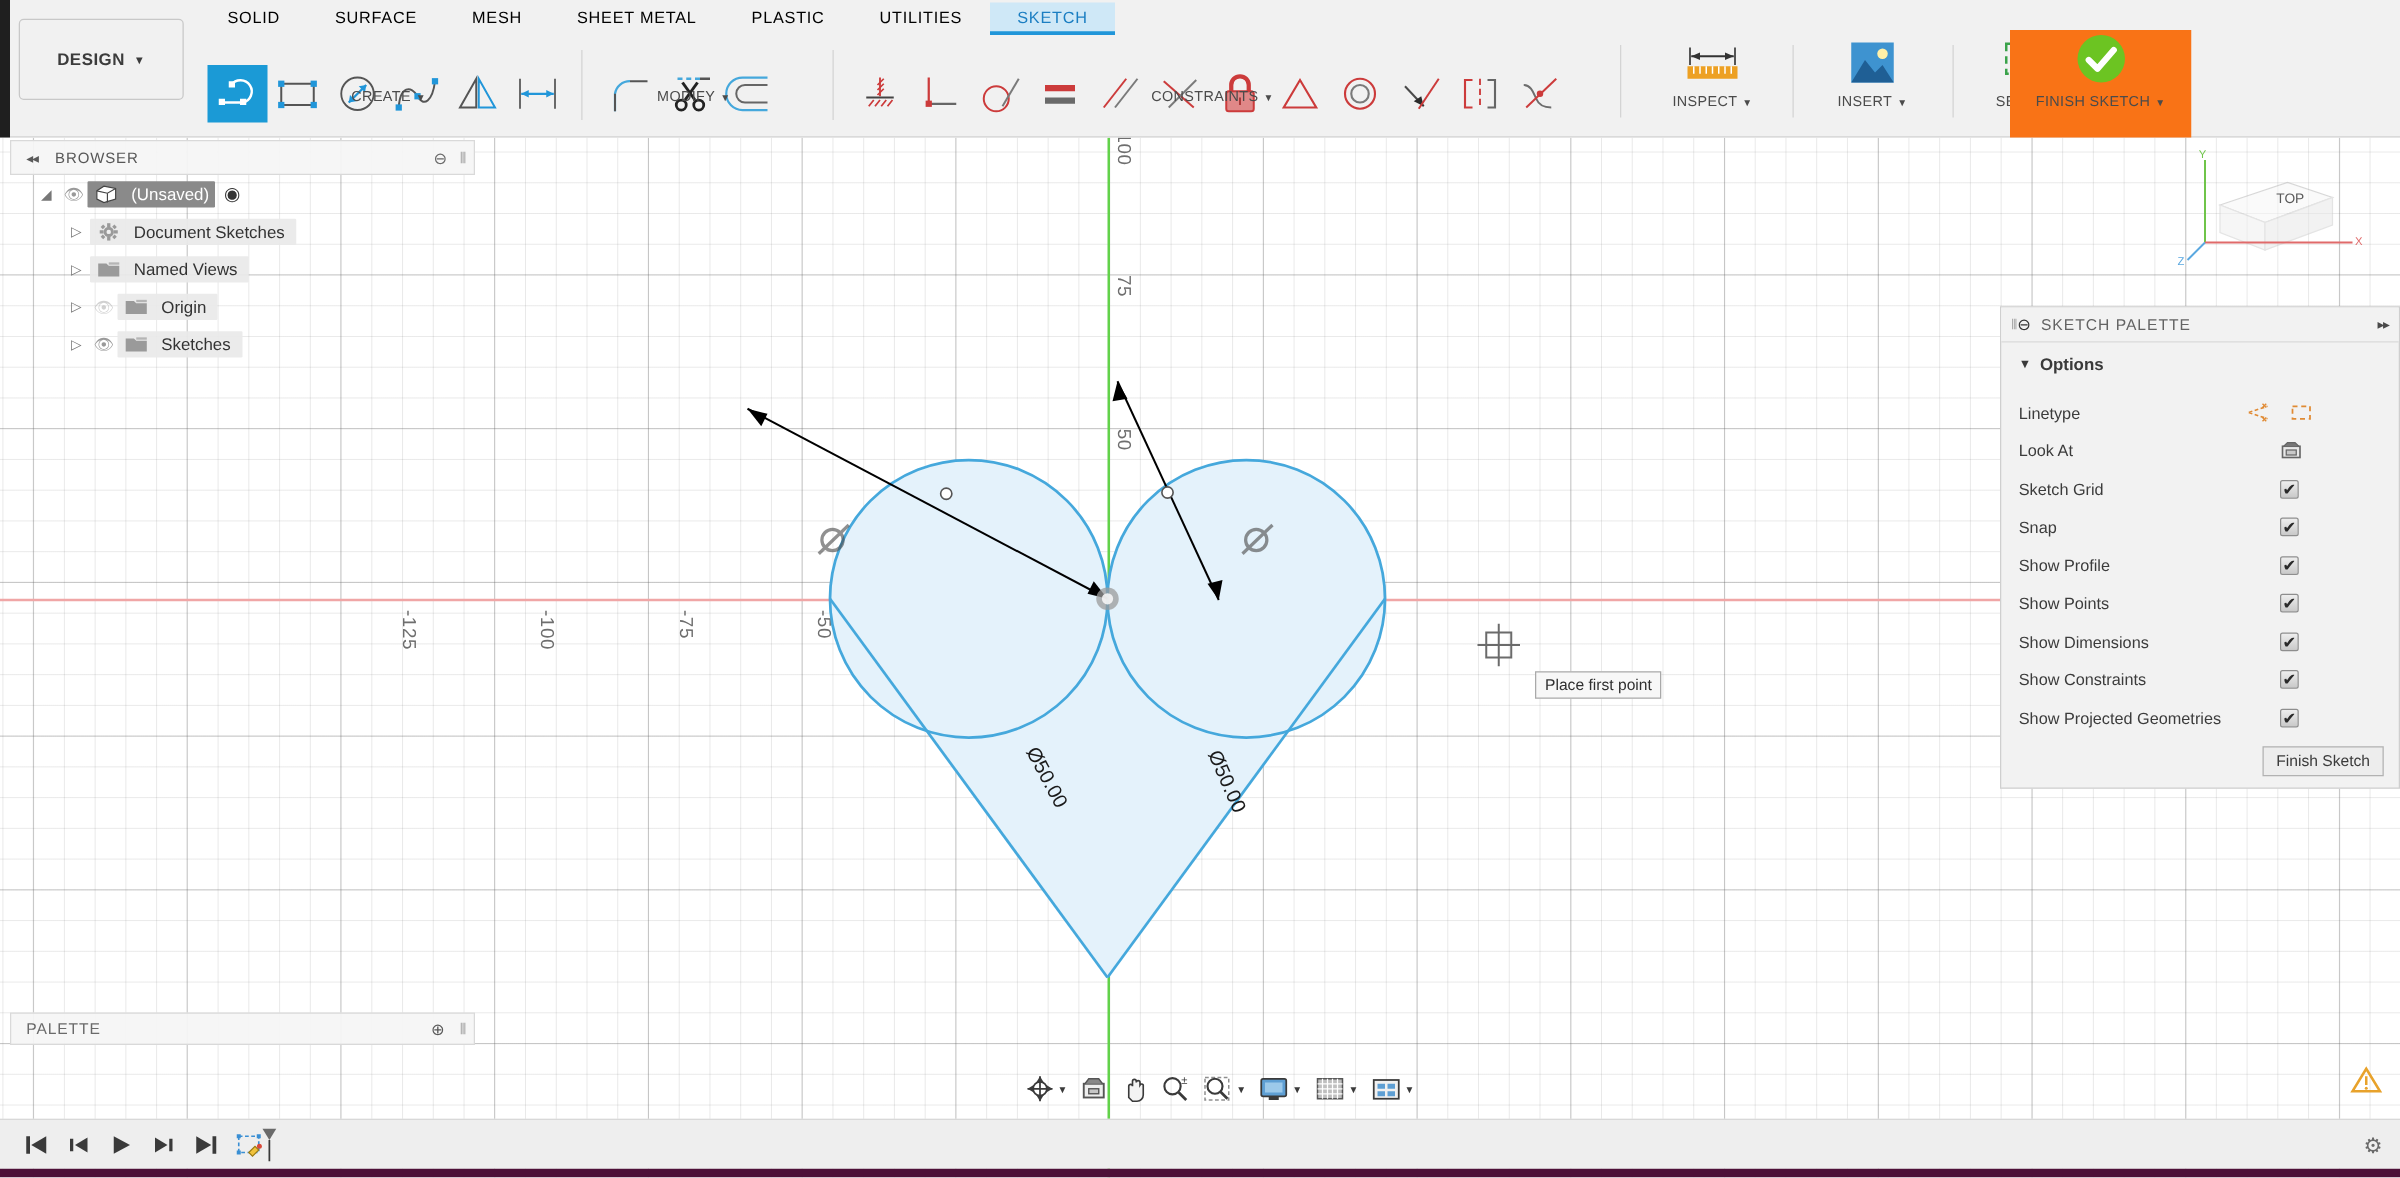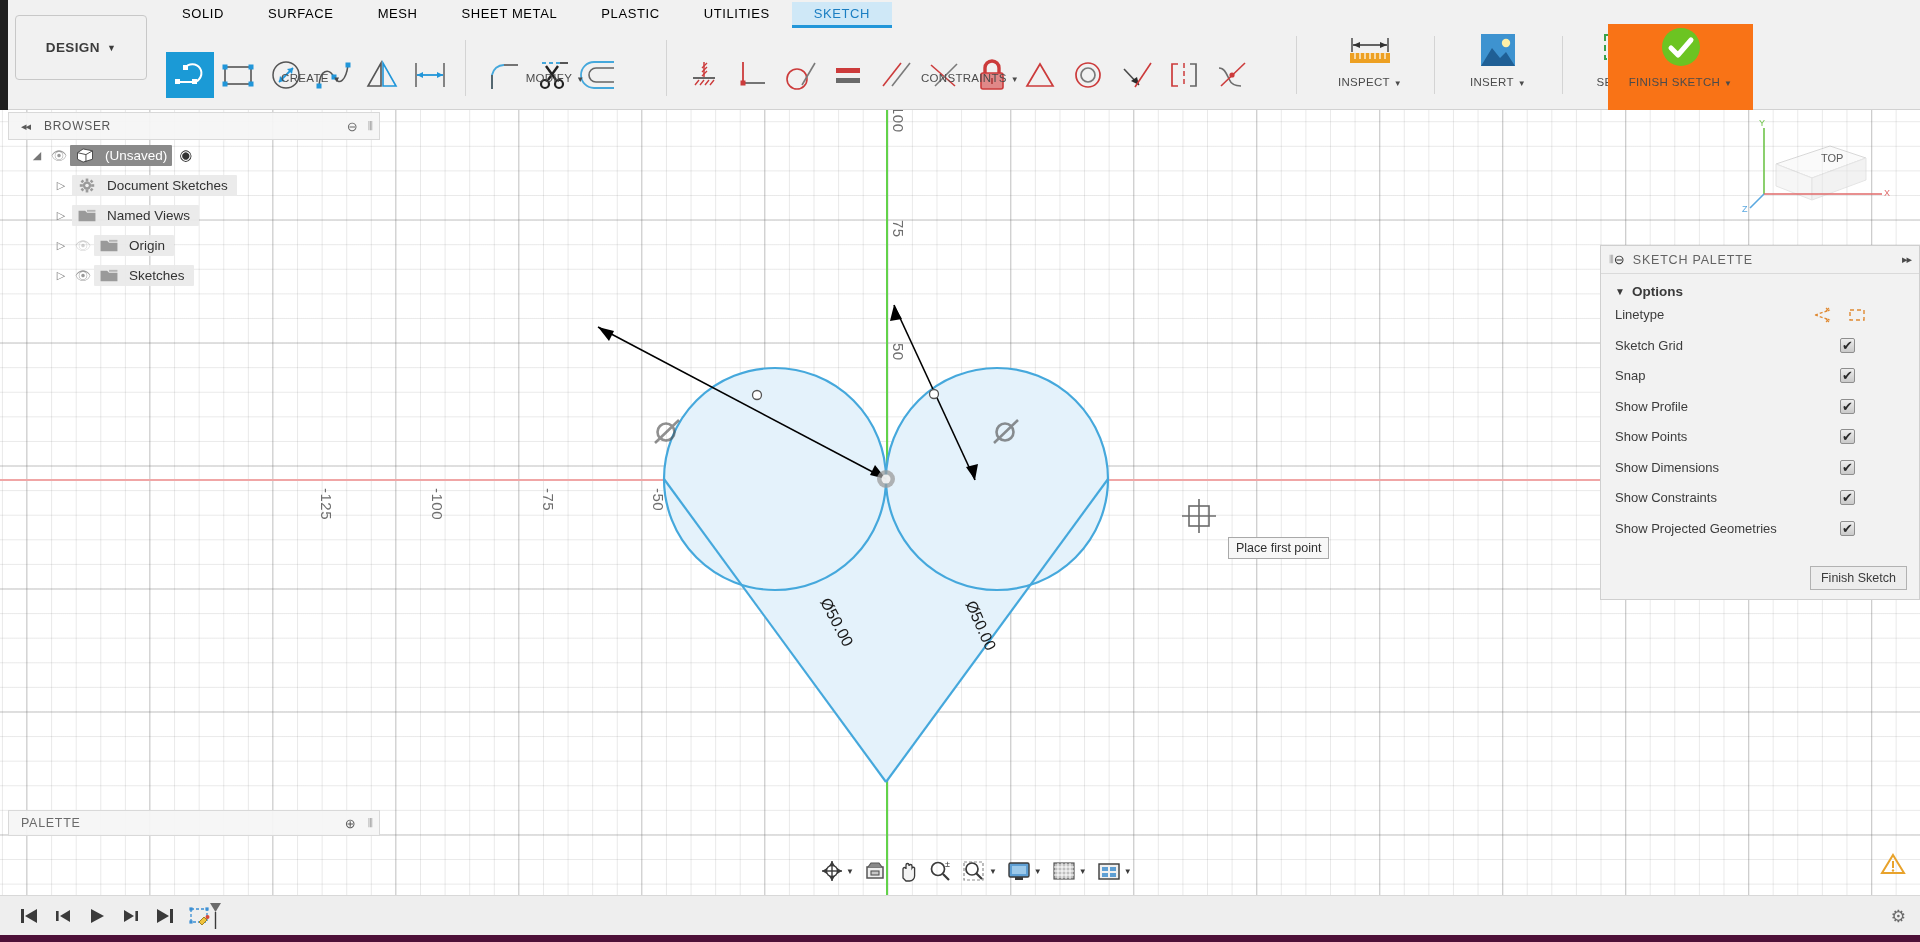--- a/index.html
+++ b/index.html
@@ -88,21 +88,21 @@
   #palette { position:absolute; right:0px; top:245px; width:320px; z-index:25;
     background:#f2f2f2; border:1px solid #cfcfcf; }
   #phdr { height:28px; display:flex; align-items:center; padding:0 8px;
     border-bottom:1px solid #dadada; background:#f2f2f2; }
   #phdr .ptxt { font-size:12.5px; color:#636363; letter-spacing:.8px; margin-left:8px; }
   #phdr .pgrip { color:#999; font-size:11px; }
   #phdr .pexp { margin-left:auto; color:#4a4a4a; font-size:11px; letter-spacing:-1px; }
   #popt { padding:10px 0 6px 0; }
   #popt .ohdr { font-size:13.5px; font-weight:bold; color:#3a3a3a; padding-left:14px;
     display:flex; align-items:center; margin-bottom:8px; }
-  .orow { height:30.5px; display:flex; align-items:flex-start; padding:0 0 0 14px;
+  .orow { height:30.5px; display:flex; align-items:flex-end; padding:0 16px 0 14px;
     font-size:13px; color:#3c3c3c; }
   .orow .olbl { flex:1; }
   .ck { width:15px; height:15px; border:1px solid #8e8e8e; border-radius:2px;
     background:linear-gradient(#fdfdfd,#e4e4e4); margin-right:64px;
     display:flex; align-items:center; justify-content:center; font-size:13px;
     color:#2a2a2a; line-height:1; }
   .ck.on { background:linear-gradient(#eeeeee,#c9c9c9); }
   #pfoot { height:42px; display:flex; align-items:center; justify-content:flex-end;
     padding-right:12px; }
   #pfoot .fsb { border:1px solid #b2b2b2; background:#ededed; font-size:12.5px;
@@ -337,20 +337,28 @@
         <svg width="20" height="16" viewBox="0 0 20 16" style="margin-right:14px">
           <path d="M2,8 L17,3 M2,8 L17,13" stroke="#e08a33" stroke-width="1.3" fill="none" stroke-dasharray="3,2"></path>
           <path d="M13,1 L16,4 M16,1 L13,4" stroke="#e08a33" stroke-width="1.1"></path>
           <path d="M13,12 L16,15 M16,12 L13,15" stroke="#e08a33" stroke-width="1.1"></path>
         </svg>
         <svg width="20" height="16" viewBox="0 0 20 16" style="margin-right:52px">
           <rect x="3" y="3" width="14" height="10" fill="none" stroke="#e08a33" stroke-width="1.4" stroke-dasharray="4,3"></rect>
         </svg>
       </div>
 
+      <div class="orow">
+        <span class="olbl">Look At</span>
+        <svg width="18" height="16" viewBox="0 0 18 16" style="margin-right:61px">
+          <rect x="2" y="5" width="14" height="9" fill="#e9e9e9" stroke="#666" stroke-width="1.3"></rect>
+          <rect x="5" y="8" width="8" height="4" fill="#c9c9c9" stroke="#666" stroke-width="1"></rect>
+          <path d="M3,5 L6,2 L12,2 L15,5" fill="#777" stroke="#666" stroke-width="1"></path>
+        </svg>
+      </div>
 
       <div class="orow">
         <span class="olbl">Sketch Grid</span>
         <span class="ck on">✔</span>
       </div>
       <div class="orow">
         <span class="olbl">Snap</span>
         <span class="ck on">✔</span>
       </div>
       <div class="orow">

